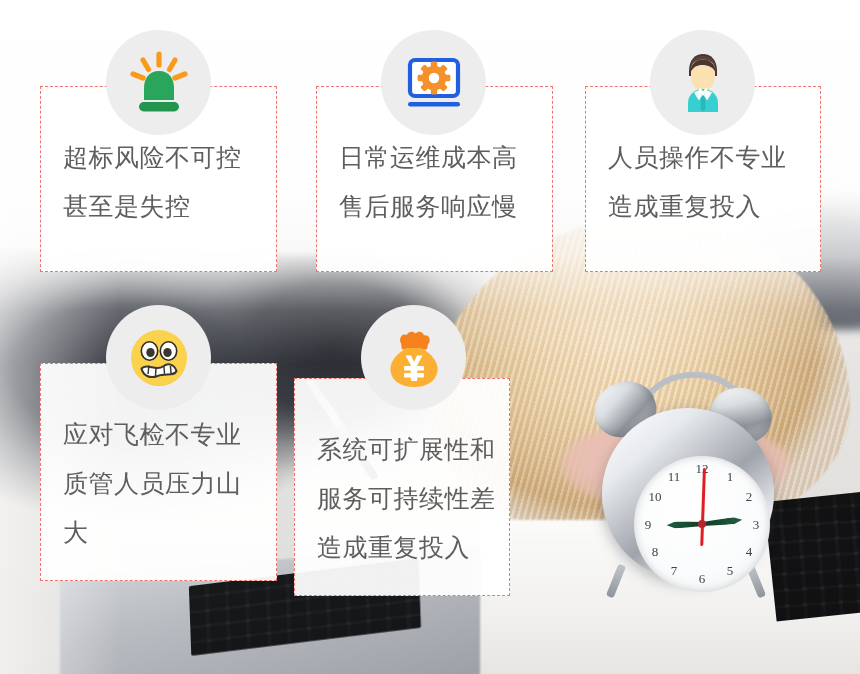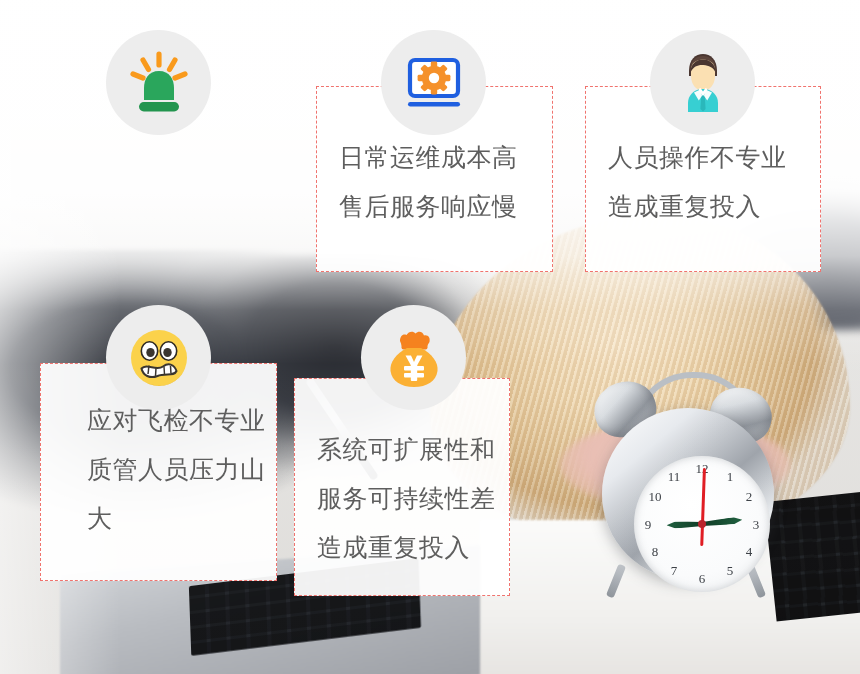--- a/index.html
+++ b/index.html
@@ -335,33 +335,37 @@
           <div class="hand sec-tail"></div>
           <div class="pin"></div>
         </div>
       </div>
     </div>
 
     <div class="bg-haze"></div>
     <div class="bg-haze-left"></div>
   </div>
 
+  <div class="card" style="left:40px; top:86px; width:237px; height:186px;">
+    <div class="card-text" style="top:46px;">超标风险不可控
+甚至是失控</div>
+  </div>
 
   <div class="card" style="left:316px; top:86px; width:237px; height:186px;">
     <div class="card-text" style="top:46px;">日常运维成本高
 售后服务响应慢</div>
   </div>
 
   <div class="card" style="left:585px; top:86px; width:236px; height:186px;">
     <div class="card-text" style="top:46px;">人员操作不专业
 造成重复投入</div>
   </div>
 
   <div class="card" style="left:40px; top:363px; width:237px; height:218px;">
-    <div class="card-text" style="top:32px;margin-left:24px;">应对飞检不专业
+    <div class="card-text" style="top:46px;">应对飞检不专业
 质管人员压力山
 大</div>
   </div>
 
   <div class="card" style="left:294px; top:378px; width:216px; height:218px;">
     <div class="card-text" style="top:46px;">系统可扩展性和
 服务可持续性差
 造成重复投入</div>
   </div>
 

